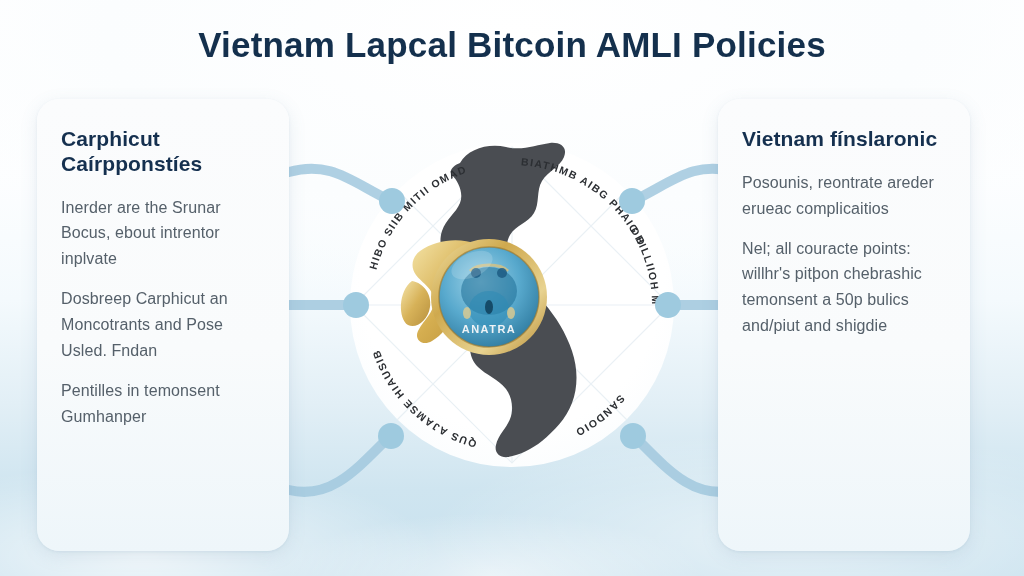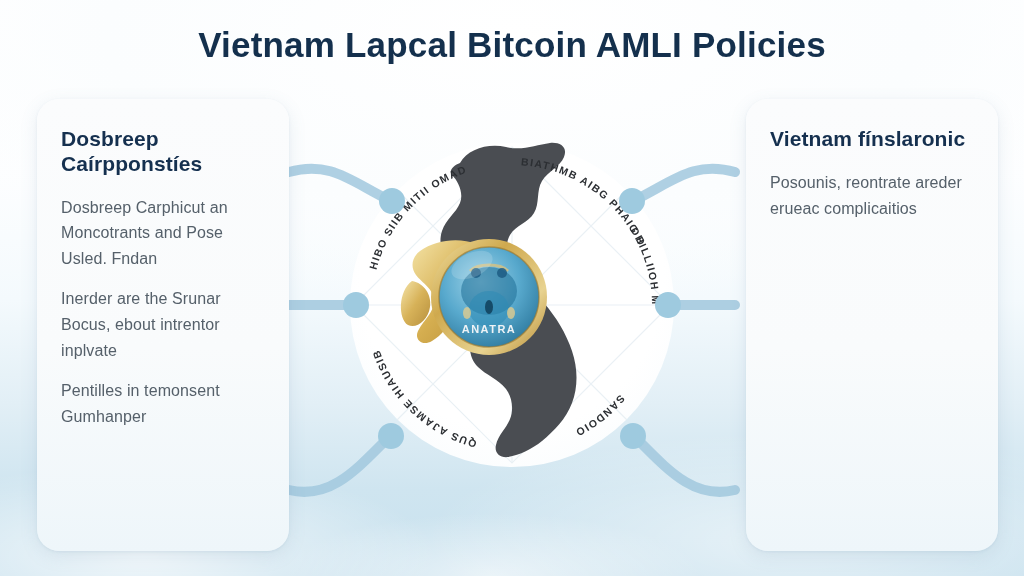--- a/index.html
+++ b/index.html
@@ -31,21 +31,21 @@
 
   
   .card{
     position:absolute;top:99px;width:252px;height:452px;
     border-radius:22px;
     background:linear-gradient(to bottom,#fbfcfd 0%,#f9fbfc 55%,#eef6fa 100%);
     box-shadow:0 5px 18px rgba(90,130,160,.13), 0 1px 3px rgba(90,130,160,.10);
     box-sizing:border-box;padding:28px 24px 20px 24px;
   }
   .card.left{left:37px;}
-  .card.right{left:746px;}
+  .card.right{left:718px;}
   .card h2{
     margin:0 0 18px 0;font-size:21px;line-height:1.18;font-weight:bold;
     color:#15304f;letter-spacing:.1px;
   }
   .card p{
     margin:0 0 14px 0;font-size:16px;line-height:1.62;color:#55606a;
     letter-spacing:.1px;
   }
   .card p:last-child{margin-bottom:0;}
 
@@ -192,23 +192,24 @@
       <circle cx="392" cy="201" r="13"></circle>
       <circle cx="632" cy="201" r="13"></circle>
       <circle cx="356" cy="305" r="13"></circle>
       <circle cx="668" cy="305" r="13"></circle>
       <circle cx="391" cy="436" r="13"></circle>
       <circle cx="633" cy="436" r="13"></circle>
     </g>
   </svg>
 
   <div class="card left">
-    <h2>Dosbreep Caírpponstíes</h2>
+    <h2>Carphicut Caírpponstíes</h2>
+    <p>Inerder are the Srunar Bocus, ebout intrentor inplvate</p>
     <p>Dosbreep Carphicut an Moncotrants and Pose Usled. Fndan</p>
-    <p>Inerder are the Srunar Bocus, ebout intrentor inplvate</p>
     <p>Pentilles in temonsent Gumhanper</p>
   </div>
 
   <div class="card right">
     <h2>Vietnam fínslaronic</h2>
     <p>Posounis, reontrate areder erueac complicaitios</p>
+    <p>Nel; all couracte points: willhr's pitþon chebrashic temonsent a 50p bulics and/piut and shigdie</p>
   </div>
 </div>
 
 </body></html>

